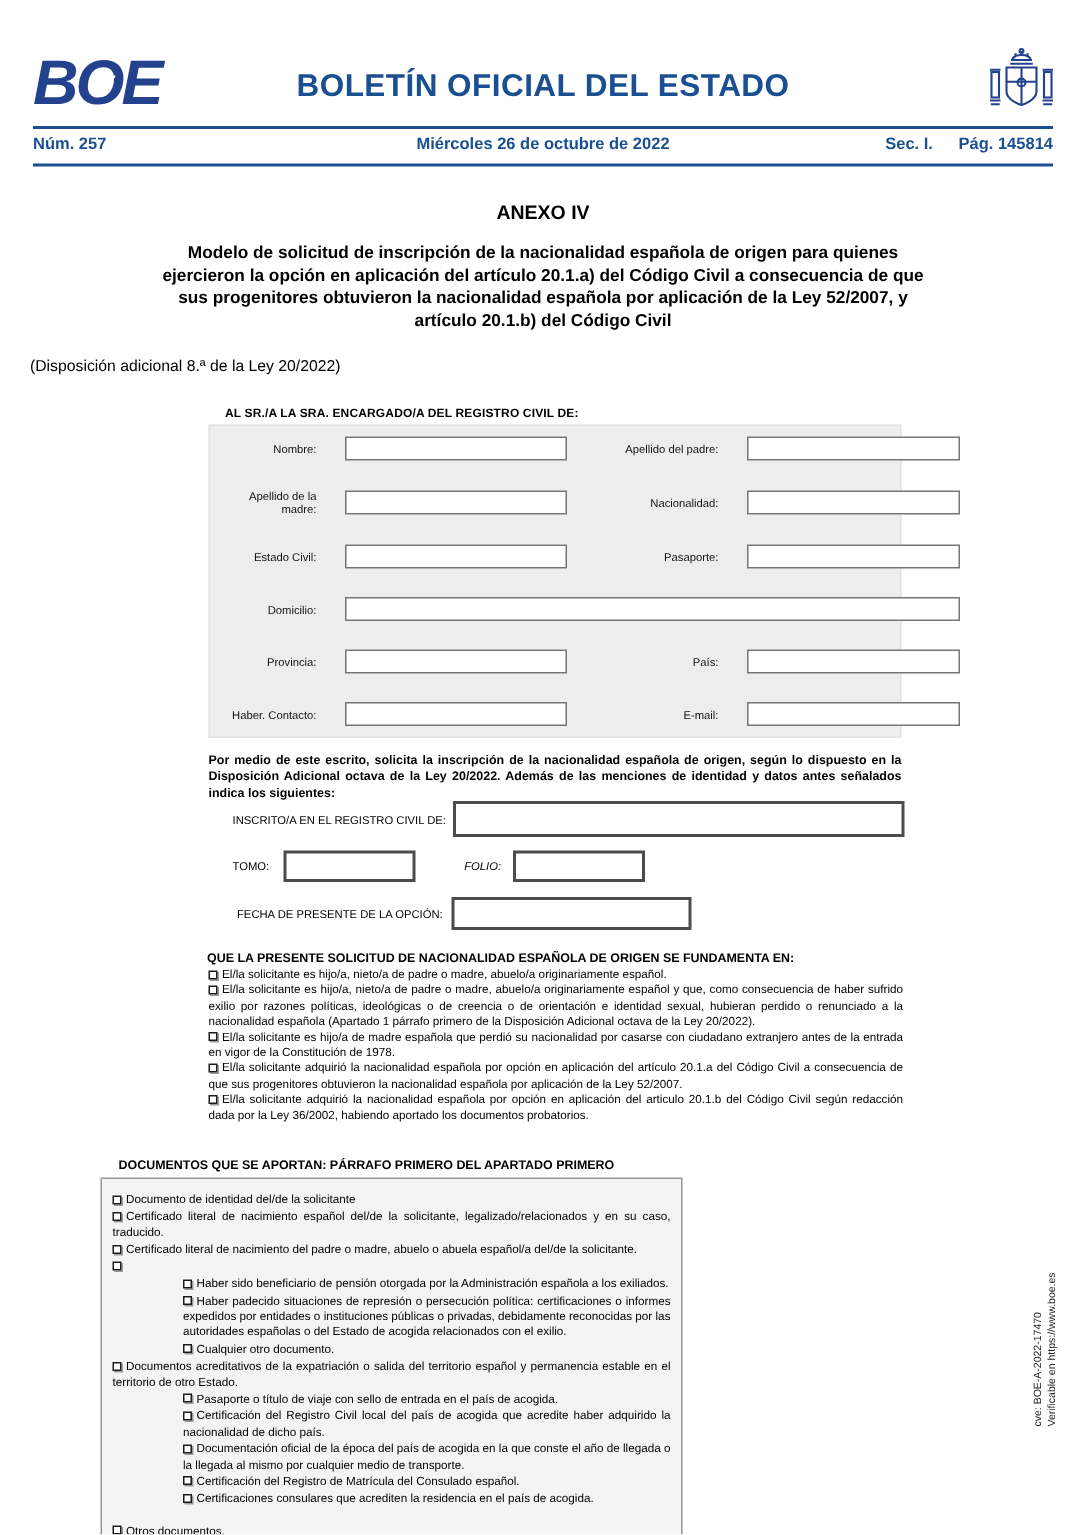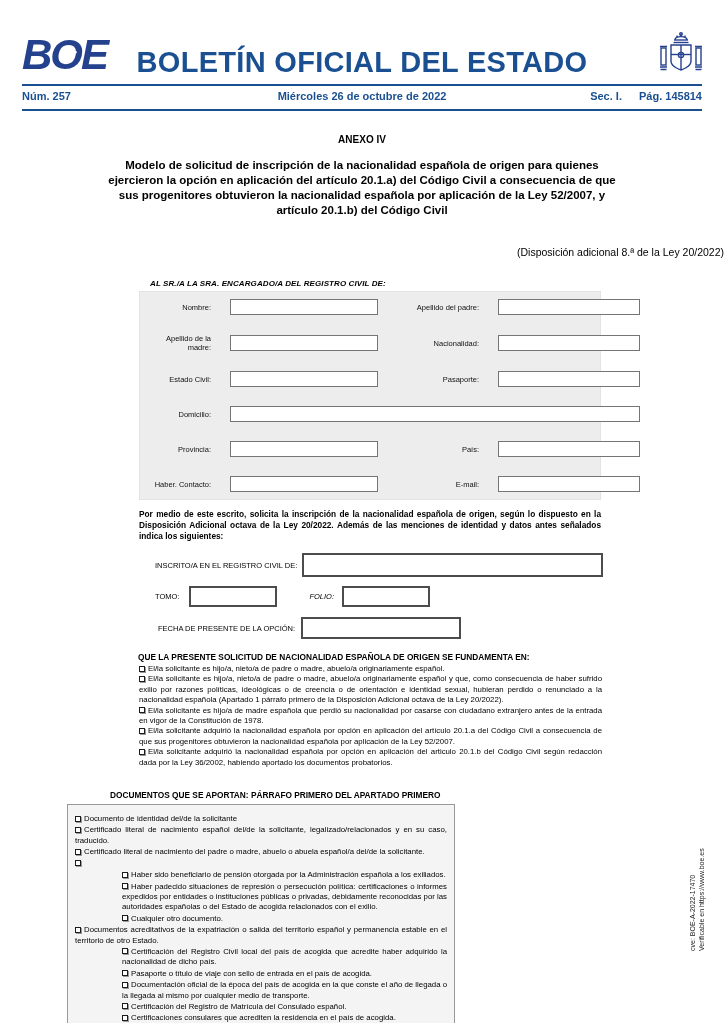--- a/index.html
+++ b/index.html
@@ -11,71 +11,71 @@
   body{font-family:"Liberation Sans",sans-serif;color:#000;}
   .page{position:relative;width:724px;height:1023px;background:#fff;overflow:hidden;}
 
   
   .logo{position:absolute;left:22px;top:34px;width:96px;height:42px;
         font-size:42px;line-height:42px;font-weight:900;letter-spacing:-2px;
         color:var(--logo-navy);font-style:italic;}
   .logo-emblem{position:absolute;left:46px;top:22px;transform:translate(-50%,-50%);
         color:#fff;font-size:16px;line-height:16px;}
   .masthead-title{position:absolute;left:120px;right:120px;top:46px;text-align:center;
-        font-size:29px;font-weight:bold;color:var(--boe-blue);letter-spacing:.3px;white-space:nowrap;}
+        font-size:21px;font-weight:bold;color:var(--boe-blue);letter-spacing:.3px;white-space:nowrap;}
   .crest{position:absolute;right:20px;top:31px;}
   .rule{position:absolute;left:22px;right:22px;border-top:2px solid var(--boe-blue);}
   .rule1{top:84px;}
   .rule2{top:109px;}
   .hdr-row{position:absolute;left:22px;right:22px;top:90px;height:16px;
         font-size:11px;font-weight:bold;color:var(--boe-blue);}
   .hdr-left{position:absolute;left:0;top:0;}
   .hdr-center{position:absolute;left:0;right:0;top:0;text-align:center;}
   .hdr-right{position:absolute;right:0;top:0;}
   .hdr-right span{margin-left:14px;}
 
   
   .content{position:absolute;top:126px;left:0;width:724px;}
-  .annex{margin-top:8px;text-align:center;font-size:10px;font-weight:bold;}
+  .annex{margin-top:8px;text-align:center;font-size:13px;font-weight:bold;}
   .doc-title{width:524px;margin:13px auto 0;text-align:center;font-size:11.5px;
         font-weight:bold;line-height:15px;}
-  .doc-subtitle{margin-top:28px;text-align:right;font-size:10.5px;}
-
-  .addressee{margin:21px 0 3px 150px;font-size:8px;font-weight:bold;letter-spacing:.1px;font-style:italic;}
+  .doc-subtitle{margin-top:16px;text-align:left;font-size:10.5px;padding-left:20px;}
+
+  .addressee{margin:21px 0 3px 150px;font-size:8px;font-weight:bold;letter-spacing:.1px;}
   .panel{margin-left:139px;width:462px;background:#ededed;border:1px solid #e3e3e3;
         padding:7px;}
   .panel-grid{display:grid;grid-template-columns:64px 148px 82px 142px;
         column-gap:4px;row-gap:4px;align-items:center;gap:19px;}
   .flabel{font-size:7.5px;text-align:right;color:#111;}
   .finput{height:16px;width:100%;background:#fff;border:1px solid #757575;
         border-radius:0;outline:none;font-size:8px;padding:0 2px;font-family:inherit;}
   .finput.full{grid-column:2/5;}
 
   .lead-para{margin:9px 0 0 139px;width:462px;font-size:8.3px;font-weight:bold;
         line-height:11px;text-align:justify;}
 
-  .reg-row{margin:11px 0 0 155px;display:flex;align-items:center;font-size:7.5px;}
+  .reg-row{margin:0 0 0 155px;display:flex;align-items:center;font-size:7.5px;}
   .reg-input{width:301px;height:24px;margin-left:5px;background:#fff;
         border:2px solid #4c4c4c;border-radius:0;outline:none;font-size:9px;padding:0 3px;font-family:inherit;}
   .tomo-row{margin:9px 0 0 155px;display:flex;align-items:center;font-size:7.5px;}
   .small-input{width:88px;height:21px;background:#fff;border:2px solid #4c4c4c;
         border-radius:0;outline:none;font-size:9px;padding:0 3px;font-family:inherit;}
   .tomo-row .small-input{margin-left:10px;}
   .folio-label{margin-left:32px;font-style:italic;}
   .fecha-row{margin:10px 0 0 158px;display:flex;align-items:center;font-size:7.5px;}
   .fecha-input{width:160px;height:22px;margin-left:6px;background:#fff;
         border:2px solid #4c4c4c;border-radius:0;outline:none;font-size:9px;padding:0 3px;font-family:inherit;}
 
   .grounds-heading{margin:13px 0 2px 138px;font-size:8.3px;font-weight:bold;}
   .grounds{margin-left:139px;width:463px;}
   .chk-item{font-size:7.8px;line-height:10.4px;text-align:justify;}
   .chk{display:inline-block;width:6px;height:6px;border:1px solid #1c1c1c;
         background:#fff;box-shadow:1px 1px 0 #9a9a9a;margin-right:3px;vertical-align:-0.5px;}
 
-  .docs-heading{margin:22px 0 4px 110px;font-size:8.3px;font-weight:bold;}
+  .docs-heading{margin:22px 0 4px 79px;font-size:8.3px;font-weight:bold;}
   .docs-box{margin-left:67px;width:388px;border:1px solid #999;background:#f4f4f4;
         padding:8px 7px 28px 7px;}
   .docs-box .chk-item{margin-top:1px;}
   .docs-box .chk-item.lvl1{margin-left:47px;}
   .docs-box .chk-item.gap{margin-top:11px;}
 
   
   .cve-block{position:absolute;left:632px;top:877px;width:130px;
         transform:rotate(-90deg);transform-origin:center;
         font-size:7px;line-height:9px;color:#222;}
@@ -201,23 +201,23 @@
   <div class="chk-item"><span class="chk"></span></div>
 
   <div class="chk-item lvl1"><span class="chk"></span><span class="chk-text">Haber sido beneficiario de pensión otorgada por la Administración española a los exiliados.</span></div>
 
   <div class="chk-item lvl1"><span class="chk"></span><span class="chk-text">Haber padecido situaciones de represión o persecución política: certificaciones o informes expedidos por entidades o instituciones públicas o privadas, debidamente reconocidas por las autoridades españolas o del Estado de acogida relacionados con el exilio.</span></div>
 
   <div class="chk-item lvl1"><span class="chk"></span><span class="chk-text">Cualquier otro documento.</span></div>
 
   <div class="chk-item"><span class="chk"></span><span class="chk-text">Documentos acreditativos de la expatriación o salida del territorio español y permanencia estable en el territorio de otro Estado.</span></div>
 
+  <div class="chk-item lvl1"><span class="chk"></span><span class="chk-text">Pasaporte o título de viaje con sello de entrada en el país de acogida.</span></div>
+
   <div class="chk-item lvl1"><span class="chk"></span><span class="chk-text">Certificación del Registro Civil local del país de acogida que acredite haber adquirido la nacionalidad de dicho país.</span></div>
-
-  <div class="chk-item lvl1"><span class="chk"></span><span class="chk-text">Pasaporte o título de viaje con sello de entrada en el país de acogida.</span></div>
 
   <div class="chk-item lvl1"><span class="chk"></span><span class="chk-text">Documentación oficial de la época del país de acogida en la que conste el año de llegada o la llegada al mismo por cualquier medio de transporte.</span></div>
 
   <div class="chk-item lvl1"><span class="chk"></span><span class="chk-text">Certificación del Registro de Matrícula del Consulado español.</span></div>
 
   <div class="chk-item lvl1"><span class="chk"></span><span class="chk-text">Certificaciones consulares que acrediten la residencia en el país de acogida.</span></div>
 
   <div class="chk-item gap"><span class="chk"></span><span class="chk-text">Otros documentos.</span></div>
 </div>
 

